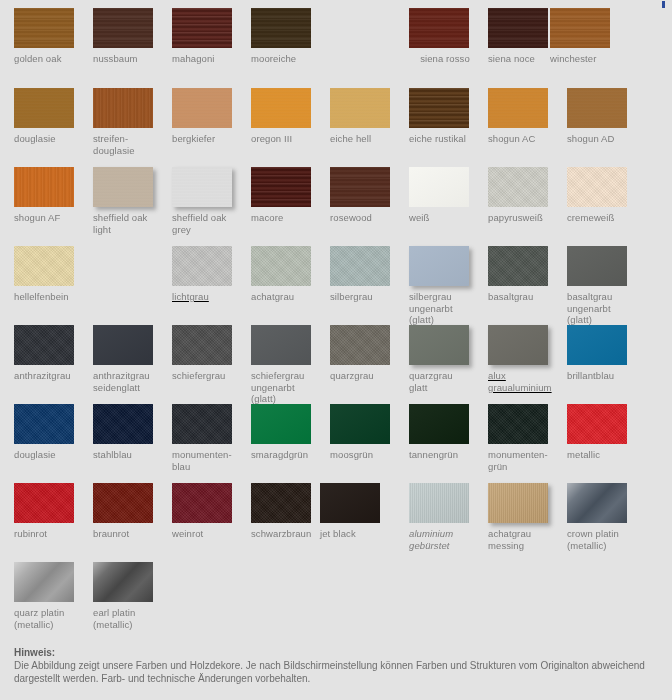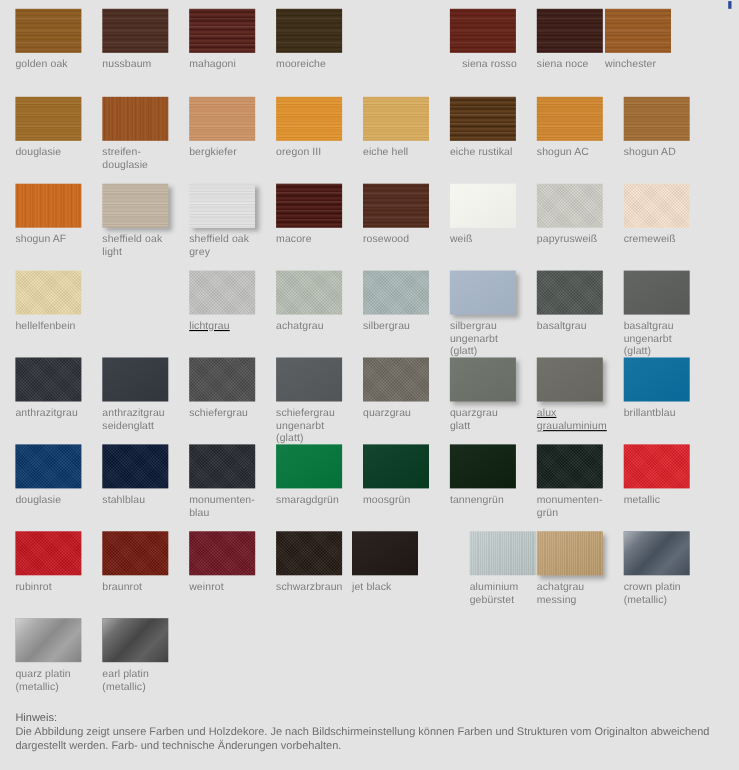--- a/index.html
+++ b/index.html
@@ -93,21 +93,21 @@
   }
 
   #note {
     position: absolute;
     left: 14px; top: 646px;
     width: 646px;
     font-size: 10px;
     line-height: 13px;
     color: #6e6e6e;
   }
-  #note .note-title { font-weight: normal; color: #5f5f5f; }
+  #note .note-title { font-weight: bold; color: #5f5f5f; }
 
   #corner-mark {
     position: absolute;
     left: 662px; top: 1px;
     width: 3px; height: 7px;
     background: #2b4b9b;
   }
 </style>
 </head>
 <body>
@@ -430,21 +430,21 @@
           <div class="tex grainy"></div>
         </div>
         <div class="label">schwarzbraun</div>
       </div>
       <div class="swatch-cell" style="left: 320px; top: 483px;">
         <div class="chip" style="background: rgb(32, 24, 20); width: 60px; height: 40px;">
           <div class="tex smooth"></div>
         </div>
         <div class="label">jet black</div>
       </div>
-      <div class="swatch-cell" style="left: 427px; top: 483px;">
+      <div class="swatch-cell" style="left: 409px; top: 483px; font-style: italic;">
         <div class="chip" style="background: rgb(192, 203, 203); width: 60px; height: 40px;">
           <div class="tex brushed"></div>
         </div>
         <div class="label">aluminium
 gebürstet</div>
       </div>
       <div class="swatch-cell" style="left: 488px; top: 483px;">
         <div class="chip shadowed" style="background: rgb(194, 160, 112); width: 60px; height: 40px;">
           <div class="tex brushed"></div>
         </div>

